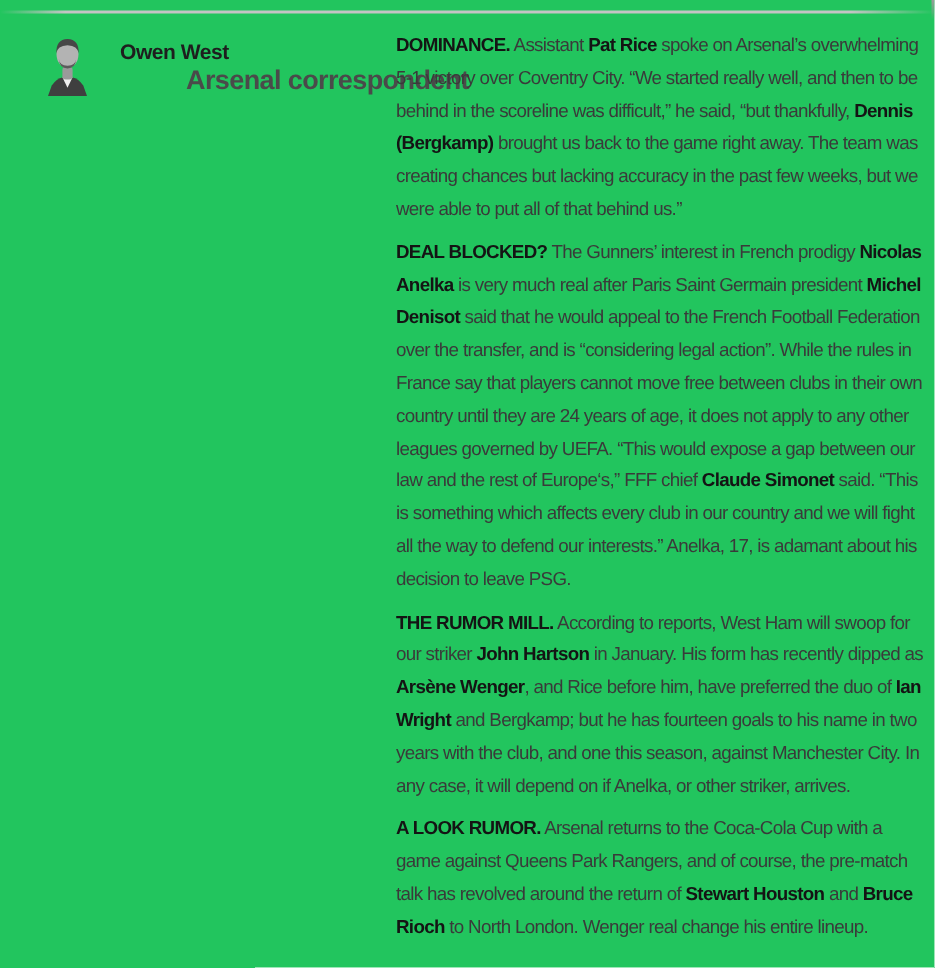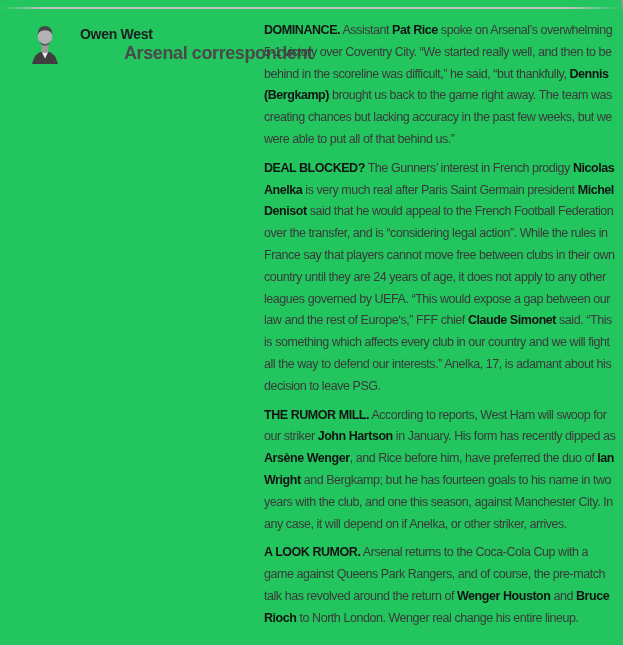--- a/index.html
+++ b/index.html
@@ -75,16 +75,16 @@
     <div class="author-text">
       <div class="author-name">Owen West</div>
       <div class="author-role">Arsenal correspondent</div>
     </div>
   </div>
 
   <div class="article">
       <p class="para"><b>DOMINANCE.</b><span> Assistant </span><b>Pat Rice</b><span> spoke on Arsenal’s overwhelming 5-1 victory over Coventry City. “We started really well, and then to be behind in the scoreline was difficult,” he said, “but thankfully, </span><b>Dennis (Bergkamp)</b><span> brought us back to the game right away. The team was creating chances but lacking accuracy in the past few weeks, but we were able to put all of that behind us.”</span></p>
       <p class="para"><b>DEAL BLOCKED?</b><span> The Gunners’ interest in French prodigy </span><b>Nicolas Anelka</b><span> is very much real after Paris Saint Germain president </span><b>Michel Denisot</b><span> said that he would appeal to the French Football Federation over the transfer, and is “considering legal action”. While the rules in France say that players cannot move free between clubs in their own country until they are 24 years of age, it does not apply to any other leagues governed by UEFA. “This would expose a gap between our law and the rest of Europe‘s,” FFF chief </span><b>Claude Simonet</b><span> said. “This is something which affects every club in our country and we will fight all the way to defend our interests.” Anelka, 17, is adamant about his decision to leave PSG.</span></p>
       <p class="para"><b>THE RUMOR MILL.</b><span> According to reports, West Ham will swoop for our striker </span><b>John Hartson</b><span> in January. His form has recently dipped as </span><b>Arsène Wenger</b><span>, and Rice before him, have preferred the duo of </span><b>Ian Wright</b><span> and Bergkamp; but he has fourteen goals to his name in two years with the club, and one this season, against Manchester City. In any case, it will depend on if Anelka, or other striker, arrives.</span></p>
-      <p class="para"><b>A LOOK RUMOR.</b><span> Arsenal returns to the Coca-Cola Cup with a game against Queens Park Rangers, and of course, the pre-match talk has revolved around the return of </span><b>Wenger Houston</b><span> and </span><b>Bruce Rioch</b><span> to North London. Wenger real change his entire lineup.</span></p>
+      <p class="para"><b>A LOOK RUMOR.</b><span> Arsenal returns to the Coca-Cola Cup with a game against Queens Park Rangers, and of course, the pre-match talk has revolved around the return of </span><b>Stewart Houston</b><span> and </span><b>Bruce Rioch</b><span> to North London. Wenger real change his entire lineup.</span></p>
     </div>
 
 </div>
 
 </body></html>

